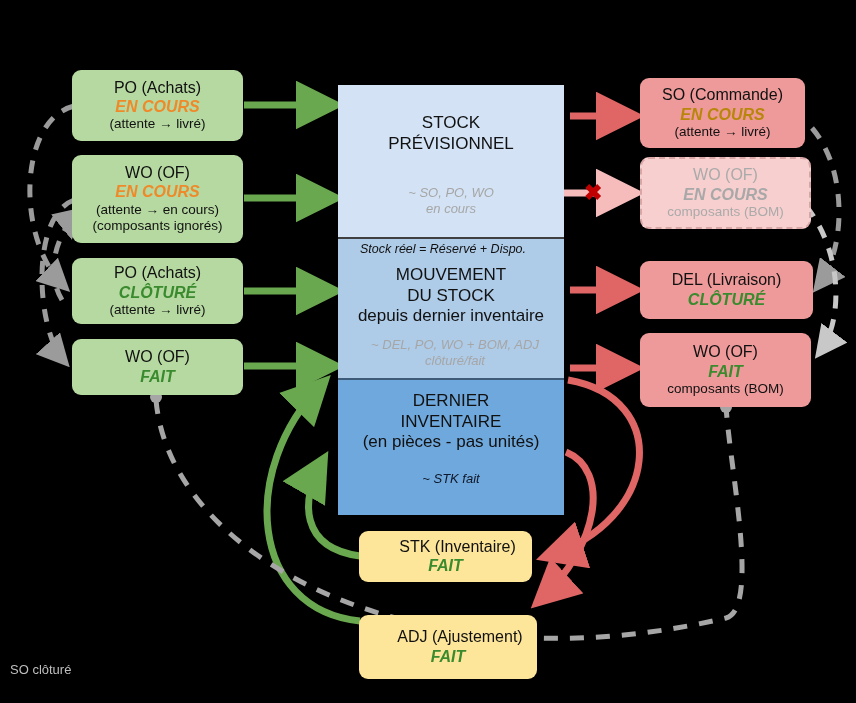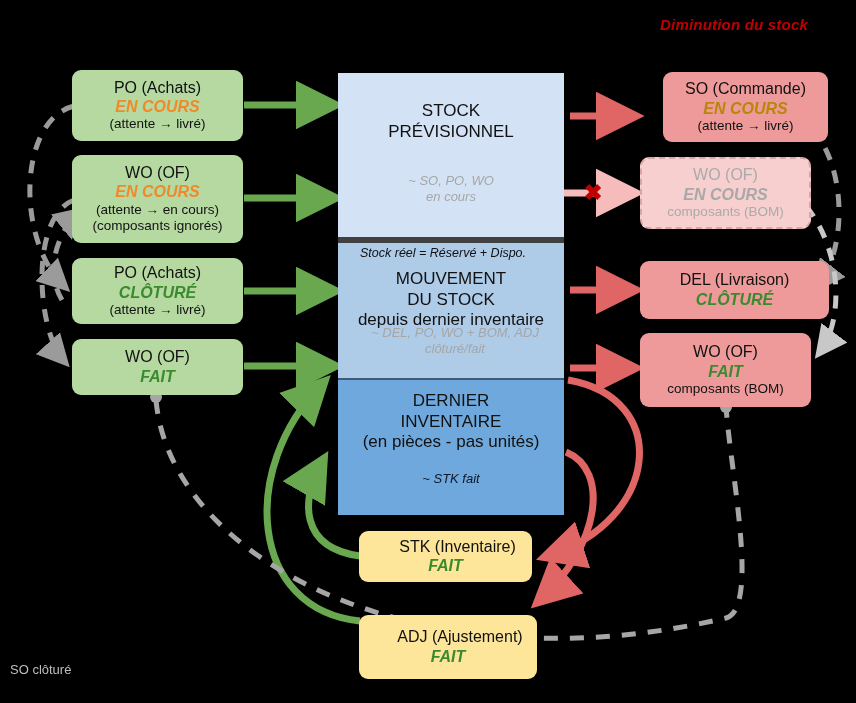--- a/index.html
+++ b/index.html
@@ -27,22 +27,22 @@
   .ghost{background:#f7cfcf;border:2px dashed #d9a6a6;}
   .ghost .l1,.ghost .l3{color:#aaaaaa;}
   .ghost .l2{color:#a8a8a8;}
 
   .yellow{background:#fde599;}
   .yellow .l1{font-size:16px;margin-left:24px;}
   .yellow .l2{color:#3a8a2e;}
 
   
   .cc{position:absolute;left:338px;width:226px;box-sizing:border-box;}
-  #c-prev{top:73px;height:170px;background:#d3e3f5;}
-  #c-mvt{top:237px;height:141px;background:#aecbe8;border-top:6px solid #404040;}
+  #c-prev{top:85px;height:170px;background:#d3e3f5;}
+  #c-mvt{top:237px;height:141px;background:#aecbe8;border-top:2px solid #404040;}
   #c-inv{top:378px;height:137px;background:#6fa8dc;border-top:2px solid #3d5a78;}
   .cc .big{font-size:17px;color:#111;line-height:1.22;text-align:center;}
   .cc .sub{font-size:13px;font-style:italic;color:#a6a6a6;line-height:1.25;text-align:center;}
   .cc .sub.w{color:#0f172a;}
   .cc .note{position:absolute;left:22px;top:3px;font-size:12.5px;font-style:italic;color:#111;white-space:nowrap;}
   .stackc{position:absolute;left:0;right:0;display:flex;flex-direction:column;align-items:center;}
 
   .legend{position:absolute;left:10px;top:620px;font-size:13px;color:#bfbfbf;line-height:1.55;white-space:pre;}
 
   .xmark{position:absolute;left:584px;top:182px;font-size:22px;font-weight:bold;color:#c00000;
@@ -101,21 +101,20 @@
     <path d="M 62,300 C 44,270 58,230 80,212" stroke="#9b9b9b" stroke-width="5" fill="none" stroke-dasharray="13,11" marker-end="url(#ahGray)"></path>
 
     <path d="M 812,128 C 848,170 846,250 818,286" stroke="#9b9b9b" stroke-width="5" fill="none" stroke-dasharray="13,11" marker-end="url(#ahGray)"></path>
     <path d="M 806,206 C 842,250 844,320 820,352" stroke="#c8c8c8" stroke-width="5" fill="none" stroke-dasharray="13,11" marker-end="url(#ahGrayPale)"></path>
 
     <path d="M 156,400 C 170,560 420,690 726,618 C 760,608 730,470 726,406" stroke="#a6a6a6" stroke-width="5" fill="none" stroke-dasharray="14,12"></path>
     <circle cx="156" cy="397" r="6" fill="#a6a6a6"></circle>
     <circle cx="726" cy="407" r="6" fill="#a6a6a6"></circle>
   </svg>
 
-  <div class="hdr right">Diminution du stock</div>
 
   <div class="box green" style="left:72px;top:70px;width:171px;height:71px;">
     <div class="l1">PO (Achats)</div>
     <div class="l2">EN COURS</div>
     <div class="l3">(attente → livré)</div>
   </div>
 
   <div class="box green" style="left:72px;top:155px;width:171px;height:88px;">
     <div class="l1">WO (OF)</div>
     <div class="l2">EN COURS</div>
@@ -145,50 +144,50 @@
     </div>
   </div>
 
   <div class="cc" id="c-mvt">
     <div class="note">Stock réel = Réservé + Dispo.</div>
     <div class="stackc" style="top:26px;">
       <div class="big">MOUVEMENT</div>
       <div class="big">DU STOCK</div>
       <div class="big">depuis dernier inventaire</div>
     </div>
-    <div class="stackc" style="top:82px;margin-left:8px;">
+    <div class="stackc" style="top:98px;margin-left:8px;">
       <div class="sub">~ DEL, PO, WO + BOM, ADJ</div>
       <div class="sub">clôturé/fait</div>
     </div>
   </div>
 
   <div class="cc" id="c-inv">
     <div class="stackc" style="top:11px;">
       <div class="big">DERNIER</div>
       <div class="big">INVENTAIRE</div>
       <div class="big">(en pièces - pas unités)</div>
     </div>
     <div class="stackc" style="top:91px;">
       <div class="sub w">~ STK fait</div>
     </div>
   </div>
 
-  <div class="box red" style="left:640px;top:72px;width:165px;height:70px;margin-left:23px;">
+  <div class="box red" style="left:640px;top:78px;width:165px;height:70px;">
     <div class="l1">SO (Commande)</div>
     <div class="l2">EN COURS</div>
     <div class="l3">(attente → livré)</div>
   </div>
 
   <div class="box ghost" style="left:640px;top:157px;width:171px;height:72px;">
     <div class="l1">WO (OF)</div>
     <div class="l2">EN COURS</div>
     <div class="l3">composants (BOM)</div>
   </div>
 
-  <div class="box red" style="left:640px;top:261px;width:189px;height:58px;">
+  <div class="box red" style="left:640px;top:261px;width:173px;height:58px;">
     <div class="l1">DEL (Livraison)</div>
     <div class="l2 done">CLÔTURÉ</div>
   </div>
 
   <div class="box red" style="left:640px;top:333px;width:171px;height:74px;">
     <div class="l1">WO (OF)</div>
     <div class="l2 done">FAIT</div>
     <div class="l3">composants (BOM)</div>
   </div>
 

